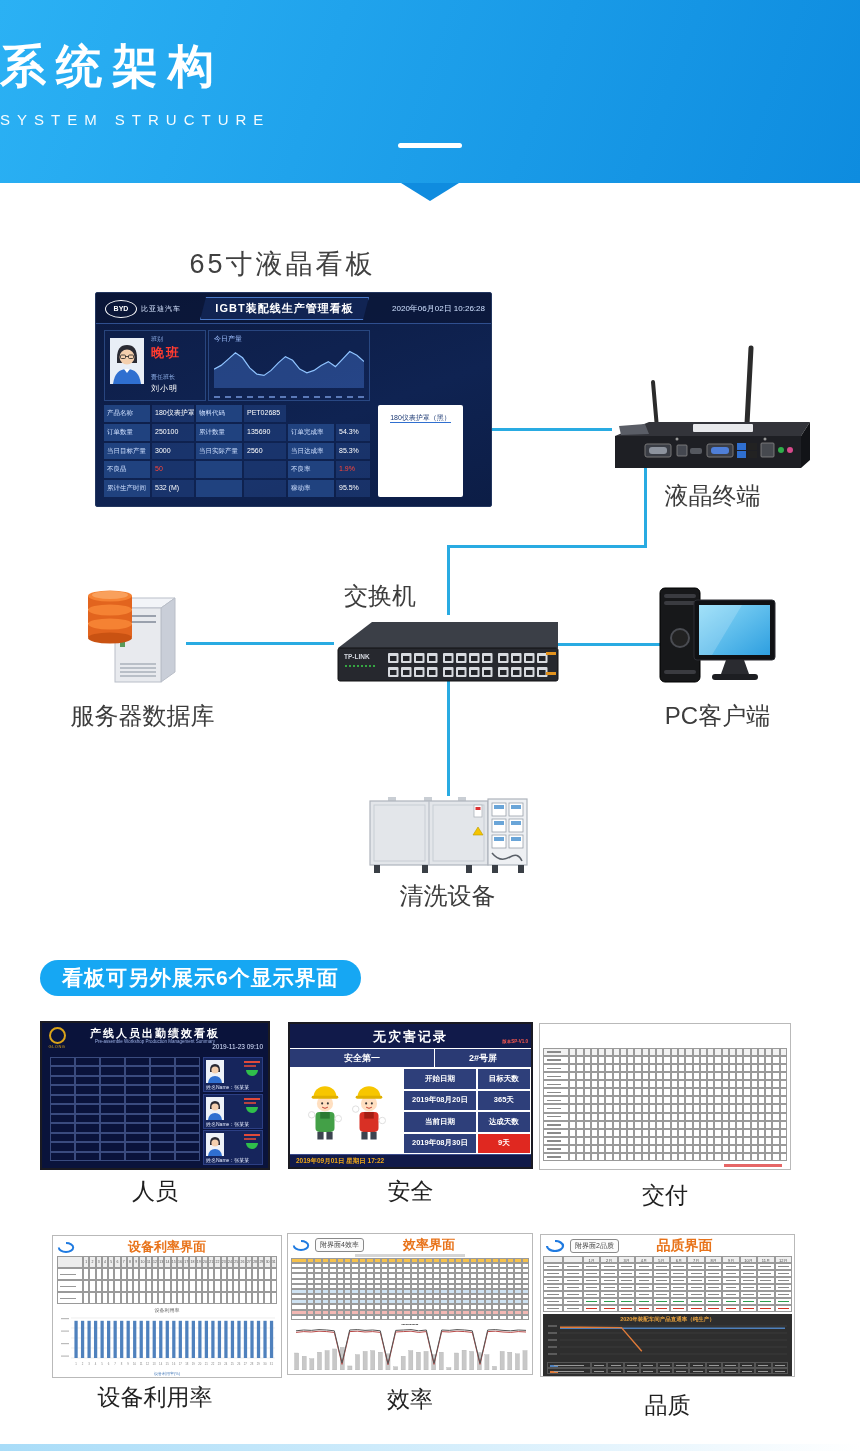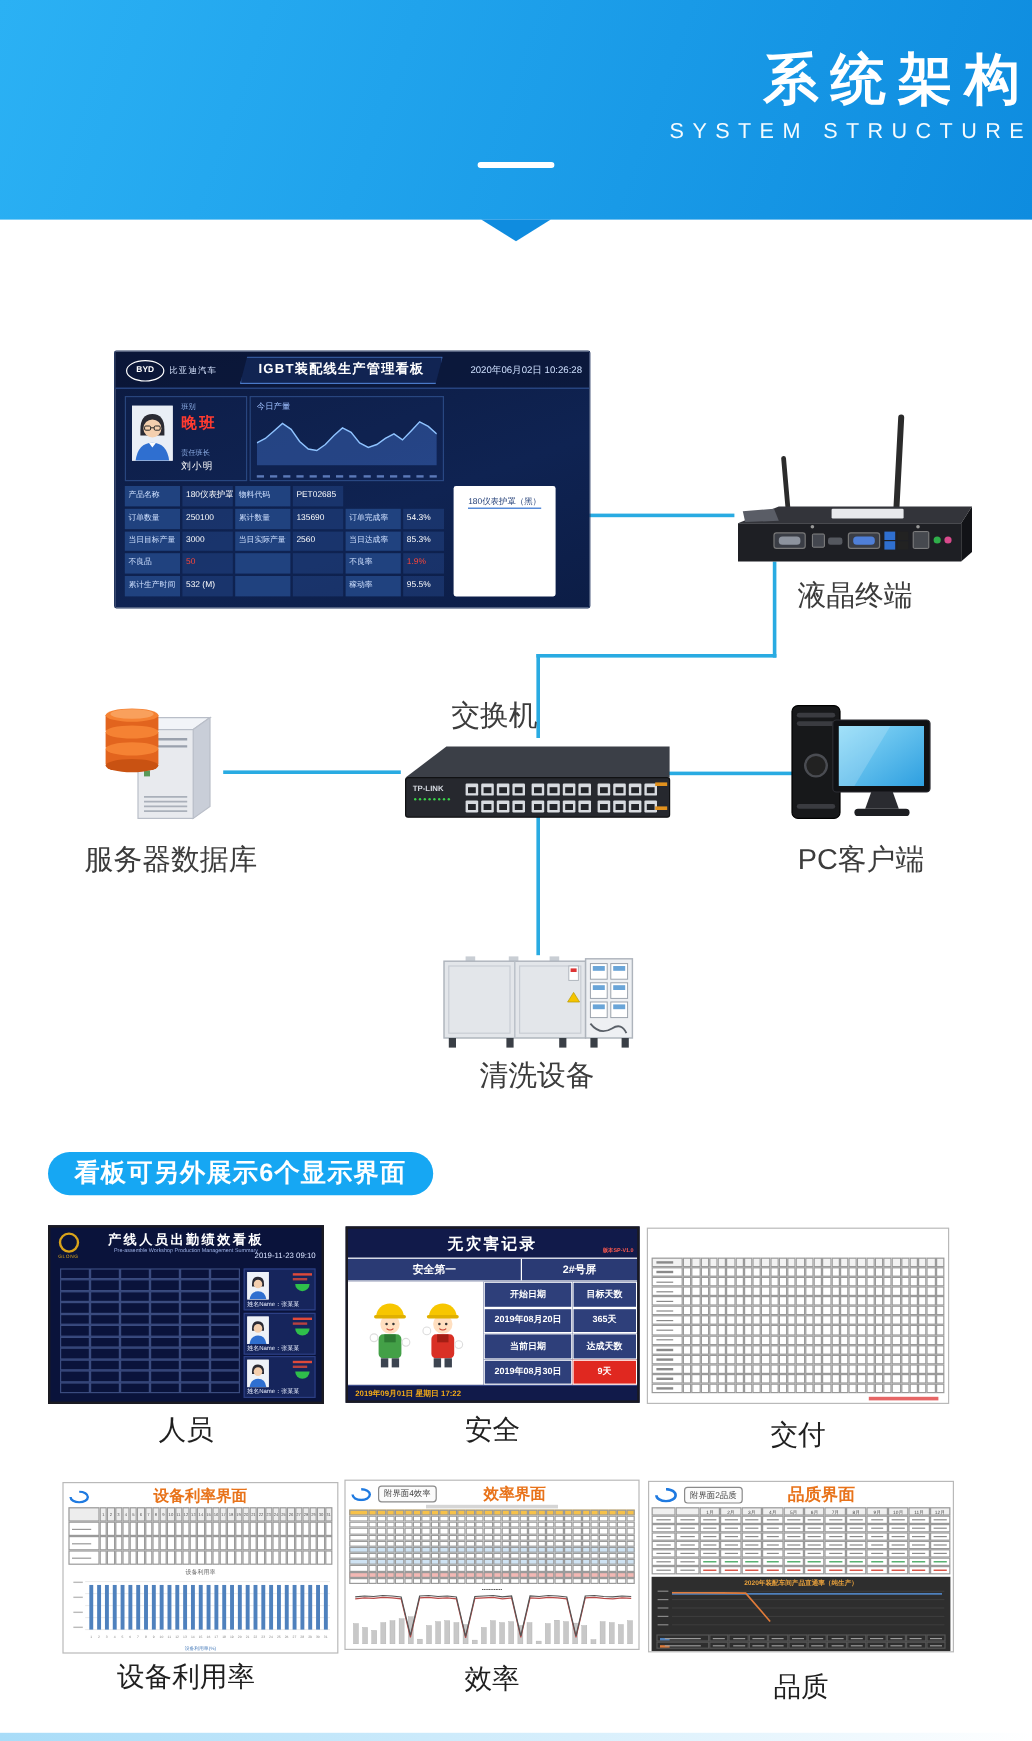--- a/index.html
+++ b/index.html
@@ -1,23 +1,23 @@
 <!DOCTYPE html>
 <html><head>
 <meta charset="utf-8">
 <style>
   html,body{margin:0;padding:0;background:#fff;}
   .page{position:relative;width:860px;height:1451px;background:#fff;overflow:hidden;
         font-family:"Liberation Sans","DejaVu Sans",sans-serif;}
   .abs{position:absolute;}
   
   .banner{left:0;top:0;width:860px;height:183px;background:linear-gradient(110deg,#2BB1F4,#0E8CDF);
-          color:#fff;text-align:right;}
+          color:#fff;text-align:left;}
   .banner h1{margin:36px 0 0;font-size:46px;letter-spacing:10px;font-weight:bold;}
-  .banner .sub{margin-top:1px;font-size:18px;letter-spacing:7px;color:rgba(255,255,255,.96);}
+  .banner .sub{margin-top:13px;font-size:15px;letter-spacing:7px;color:rgba(255,255,255,.96);}
   .banner .bar{width:64px;height:5px;background:#fff;border-radius:3px;margin:15px auto 0;}
   .tri{left:401px;top:183px;width:0;height:0;border-left:29px solid transparent;
        border-right:29px solid transparent;border-top:18px solid #0F8CDF;}
   
   .lbl{font-size:24px;color:#3c3c3c;text-align:center;white-space:nowrap;}
   .board-label{left:95px;top:246px;width:375px;font-size:27px;color:#404040;letter-spacing:3px;}
   
   .ln{background:#29ABE2;}
   
   .dash{left:95px;top:292px;width:375px;height:213px;background:linear-gradient(160deg,#0c1a40,#0f2352 60%,#0c1d46);
@@ -156,20 +156,21 @@
 
 <div class="page">
 
   <header class="abs banner">
     <h1>系统架构</h1>
     <div class="sub">SYSTEM STRUCTURE</div>
     <div class="bar"></div>
   </header>
   <div class="abs tri"></div>
 
+  <div class="abs lbl board-label">65寸液晶看板</div>
 
   <div class="abs ln" style="left:470px;top:428px;width:142px;height:3px"></div>
   <div class="abs ln" style="left:644px;top:468px;width:3px;height:80px"></div>
   <div class="abs ln" style="left:447px;top:545px;width:200px;height:3px"></div>
   <div class="abs ln" style="left:447px;top:545px;width:3px;height:70px"></div>
   <div class="abs ln" style="left:186px;top:642px;width:148px;height:3px"></div>
   <div class="abs ln" style="left:520px;top:643px;width:140px;height:3px"></div>
   <div class="abs ln" style="left:447px;top:668px;width:3px;height:128px"></div>
 
   <section class="abs dash">
@@ -281,21 +282,21 @@
     <rect x="143" y="103" width="9" height="7" fill="#222"></rect>
       <rect x="143" y="111" width="9" height="7" fill="#222"></rect>
     <rect x="156" y="103" width="13" height="14" rx="1" fill="#46494f" stroke="#888" stroke-width="0.8"></rect>
     <circle cx="176" cy="110" r="3" fill="#2fae4a"></circle>
     <circle cx="185" cy="110" r="3" fill="#d84a8c"></circle>
     <circle cx="72" cy="99" r="1.5" fill="#999"></circle>
       <circle cx="160" cy="99" r="1.5" fill="#999"></circle>
   </svg>
   <div class="abs lbl" style="left:620px;top:480px;width:185px">液晶终端</div>
 
-  <div class="abs lbl" style="left:342px;top:580px;width:140px">交换机</div>
+  <div class="abs lbl" style="left:310px;top:580px;width:140px">交换机</div>
   <svg class="abs" style="left:330px;top:610px" width="235" height="75" viewBox="0 0 235 75">
     <polygon points="8,38 42,12 228,12 228,38" fill="#3b3f47"></polygon>
     <rect x="8" y="38" width="220" height="33" rx="2" fill="#26282e" stroke="#101113" stroke-width="1"></rect>
     <text x="14" y="49" font-size="6.5" fill="#d5d9e0" font-family="Liberation Sans,sans-serif" font-weight="bold">TP-LINK</text>
     <g fill="#3bd14a">
       <circle cx="16" cy="56" r="1"></circle>
         <circle cx="20" cy="56" r="1"></circle>
         <circle cx="24" cy="56" r="1"></circle>
         <circle cx="28" cy="56" r="1"></circle>
       <circle cx="32" cy="56" r="1"></circle>

